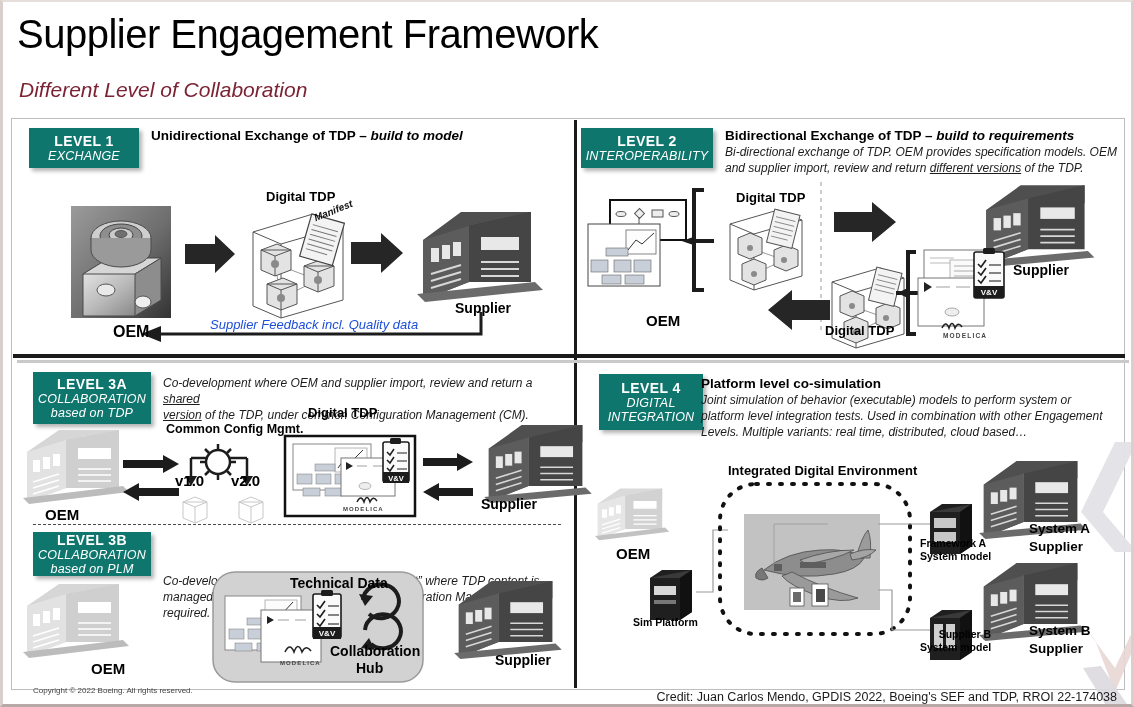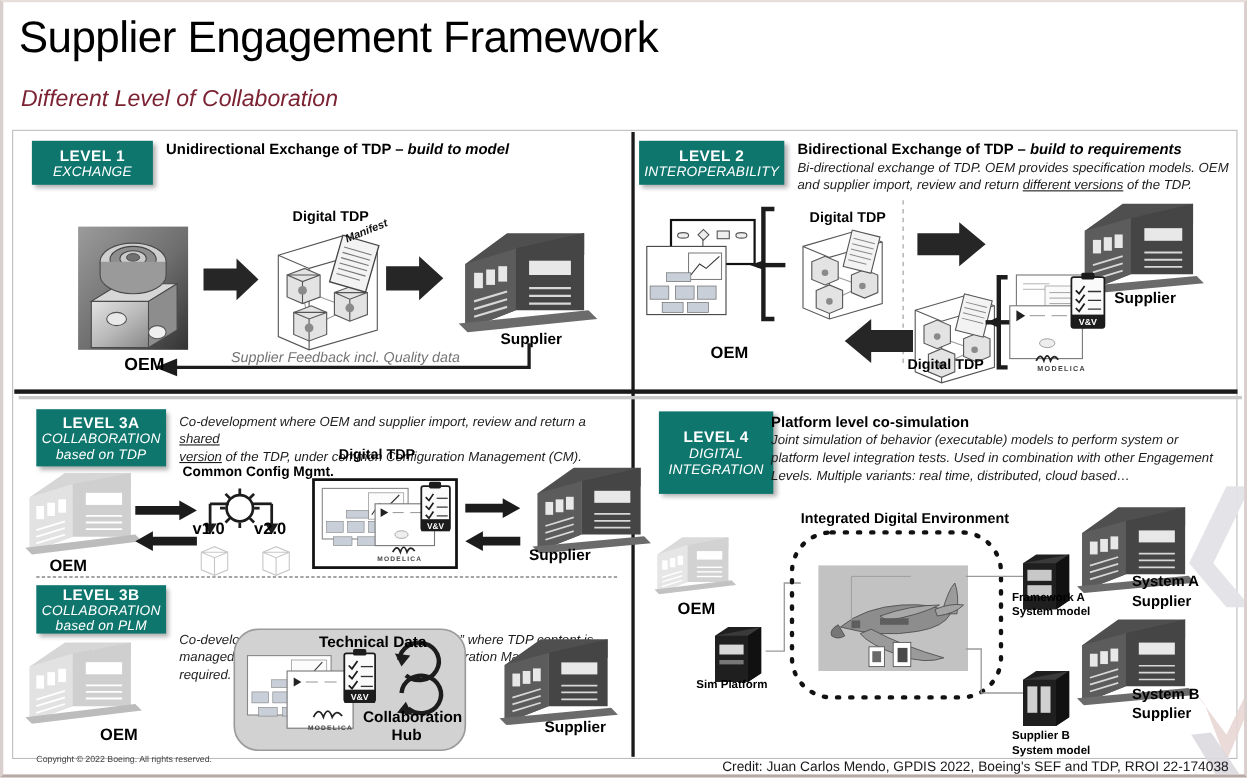--- a/index.html
+++ b/index.html
@@ -81,21 +81,21 @@
   .q-head .ital{font-style:italic;}
   .q-body{
     position:absolute;font-size:12px;font-style:italic;color:#1c1c1c;
     line-height:1.32;
   }
   .q-body u{text-decoration:underline;}
 
   
   .lbl{position:absolute;font-size:13px;font-weight:bold;color:#000;white-space:nowrap;}
   .lbl-sm{position:absolute;font-size:10.5px;font-weight:bold;color:#000;white-space:nowrap;line-height:1.25;}
-  .lbl-it{position:absolute;font-size:12px;font-style:italic;color:#737373;white-space:nowrap;}
+  .lbl-it{position:absolute;font-size:12px;font-style:italic;color:#1d4ed8;white-space:nowrap;}
 
   .diagram{position:absolute;}
   svg{display:block;overflow:visible;}
 
   .footer-left{
     position:absolute;left:30px;top:684px;
     font-size:8px;color:#444;
   }
   .footer-right{
     position:absolute;right:14px;top:688px;
@@ -679,21 +679,21 @@
       </g>
     </svg>
   </div>
   <div class="lbl" style="left:287px;top:573px;font-size:14px;">Technical Data</div>
   <div class="lbl" style="left:327px;top:641px;font-size:14px;">Collaboration</div>
   <div class="lbl" style="left:353px;top:658px;font-size:14px;">Hub</div>
   <div class="lbl" style="left:88px;top:658px;font-size:15px;">OEM</div>
   <div class="lbl" style="left:492px;top:650px;font-size:14px;">Supplier</div>
   <div style="position:absolute;left:277px;top:658px;font-size:6px;letter-spacing:1.1px;color:#444;font-weight:bold;">MODELICA</div>
 
-  <div class="badge" style="left:596px;top:372px;width:104px;height:75px;">
+  <div class="badge" style="left:596px;top:372px;width:104px;height:56px;">
     <span class="b1">LEVEL 4</span>
     <span class="b2">DIGITAL</span>
     <span class="b3">INTEGRATION</span>
   </div>
   <div class="q-head" style="left:698px;top:374px;">Platform level co-simulation</div>
   <div class="q-body" style="left:698px;top:391px;width:410px;">
     <div>Joint simulation of behavior (executable) models to perform system or</div>
     <div>platform level integration tests. Used in combination with other Engagement</div>
     <div>Levels. Multiple variants: real time, distributed, cloud based…</div>
   </div>
@@ -830,21 +830,21 @@
       </g>
     </svg>
   </div>
   <div class="lbl" style="left:725px;top:461px;font-size:13px;">Integrated Digital Environment</div>
   <div class="lbl" style="left:613px;top:543px;font-size:15px;">OEM</div>
   <div class="lbl-sm" style="left:630px;top:614px;">Sim Platform</div>
   <div class="lbl-sm" style="left:917px;top:535px;">
     <div>Framework A</div>
     <div>System model</div>
   </div>
-  <div class="lbl-sm" style="left:917px;top:661px;">
+  <div class="lbl-sm" style="left:917px;top:626px;text-align:right;">
     <div>Supplier B</div>
     <div>System model</div>
   </div>
   <div class="lbl" style="left:1026px;top:518px;font-size:13.5px;line-height:1.3;">
     <div>System A</div>
     <div>Supplier</div>
   </div>
   <div class="lbl" style="left:1026px;top:620px;font-size:13.5px;line-height:1.3;">
     <div>System B</div>
     <div>Supplier</div>

